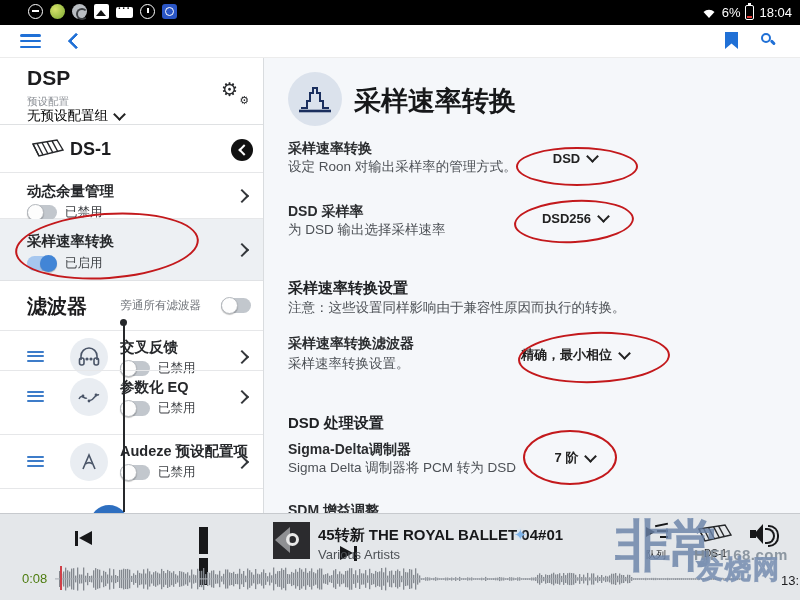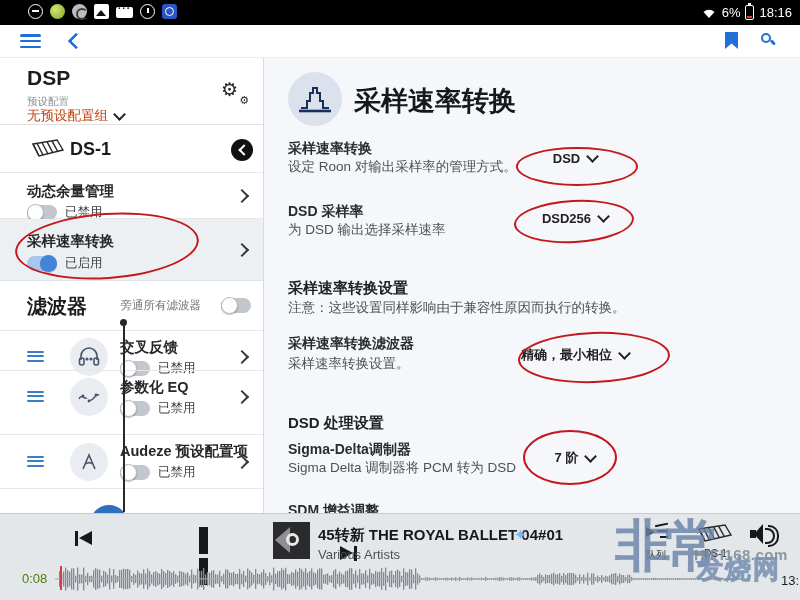--- a/index.html
+++ b/index.html
@@ -37,21 +37,21 @@
   .bookmark{position:absolute;right:62px;top:7px;width:13px;height:17px;background:#2070d6;clip-path:polygon(0 0,100% 0,100% 100%,50% 68%,0 100%);}
   .searchbtn{position:absolute;right:22px;top:7px;width:18px;height:18px;}
   .searchbtn:before{content:"";position:absolute;left:1px;top:1px;width:10px;height:10px;border:2.6px solid #2070d6;border-radius:50%;box-sizing:border-box;}
   .searchbtn:after{content:"";position:absolute;left:10px;top:9px;width:6px;height:2.6px;background:#2070d6;transform:rotate(45deg);border-radius:2px;}
   
   .sidebar{position:absolute;left:0;top:58px;width:263px;height:455px;background:#fff;border-right:1px solid #d9dcdf;box-sizing:content-box;overflow:hidden;}
   .srow{position:absolute;left:0;width:263px;box-sizing:border-box;}
   .dsp-hdr{top:0;height:67px;border-bottom:1px solid #dfe1e3;}
   .dsp-title{position:absolute;left:27px;top:8px;font-size:21px;font-weight:bold;color:#1c1c1e;}
   .preset-lbl{position:absolute;left:27px;top:37px;font-size:10.5px;color:#8d9197;}
-  .preset-val{position:absolute;left:27px;top:49px;font-size:13.5px;color:#c2410c;display:flex;align-items:center;gap:7px;}
+  .preset-val{position:absolute;left:27px;top:49px;font-size:13.5px;color:#000000;display:flex;align-items:center;gap:7px;}
   .gears{position:absolute;right:14px;top:22px;width:28px;height:24px;color:#26282b;}
   .gear-big{position:absolute;left:0;top:0;font-size:19px;line-height:19px;}
   .gear-small{position:absolute;right:0;bottom:-2px;font-size:11px;line-height:11px;}
   .dev-row{top:68px;height:47px;border-bottom:1px solid #e6e7e9;}
   .dev-name{position:absolute;left:70px;top:13px;font-size:18px;font-weight:bold;color:#1c1c1e;}
   .collapse{position:absolute;right:10px;top:13px;width:22px;height:22px;background:#111;border-radius:50%;}
   .collapse:after{content:"";position:absolute;left:8.5px;top:7px;width:6px;height:6px;border-left:2px solid #fff;border-bottom:2px solid #fff;transform:rotate(45deg);}
   .it-row .it-label{position:absolute;left:27px;top:9px;font-size:14.5px;font-weight:bold;color:#26282b;}
   .it-row .it-state{position:absolute;left:27px;top:31px;display:flex;align-items:center;gap:8px;font-size:12.5px;color:#3c3f43;}
   .row-hr{top:115px;height:46px;border-bottom:1px solid #e6e7e9;}
@@ -151,21 +151,21 @@
       <span class="sb-ic ic-blueclock"></span>
     </div>
     <div class="sb-right">
       <span class="wifi">
         <svg width="16" height="14" viewBox="0 0 16 14">
             <path d="M8 12 L2.5 6 A8 8 0 0 1 13.5 6 Z" fill="#fff"></path>
           </svg>
       </span>
       <span>6%</span>
       <span class="battery"></span>
-      <span>18:16</span>
+      <span>18:04</span>
     </div>
   </div>
 
   <div class="toolbar">
     <div class="hamburger">
         <i></i>
         <i></i>
         <i></i>
       </div>
     <div class="backbtn"></div>

